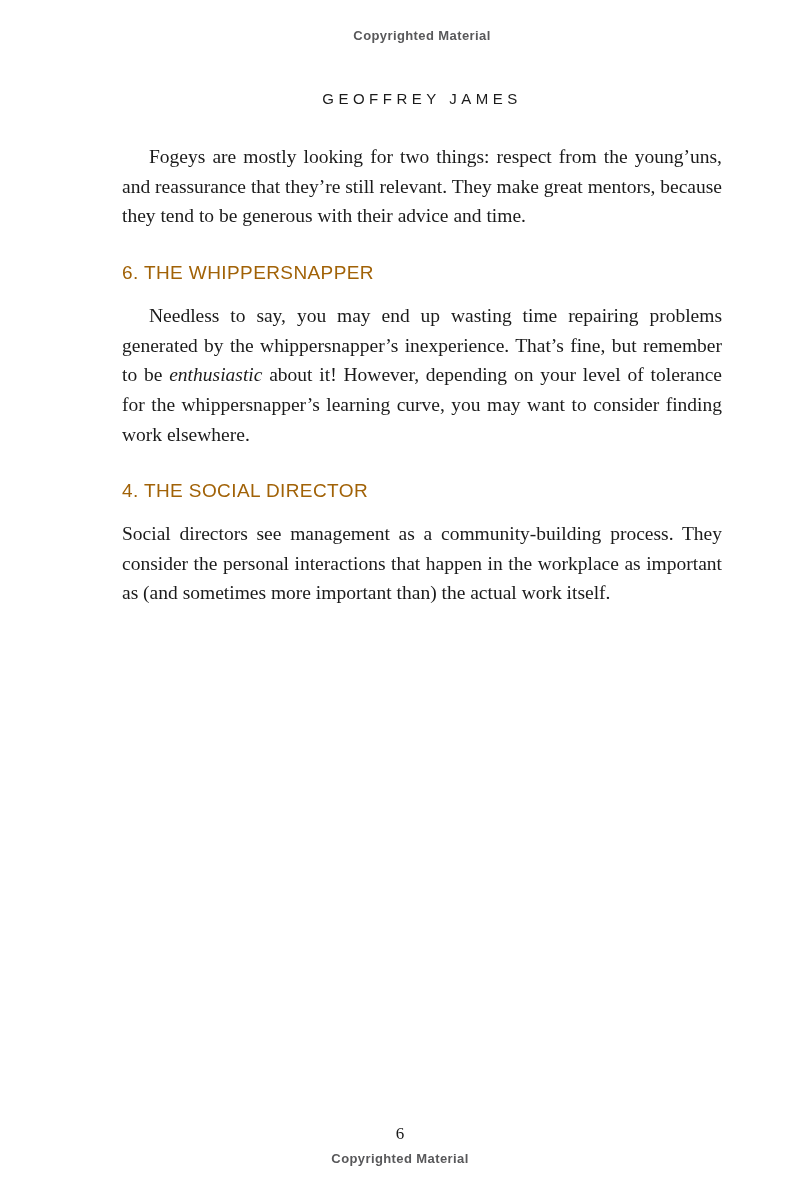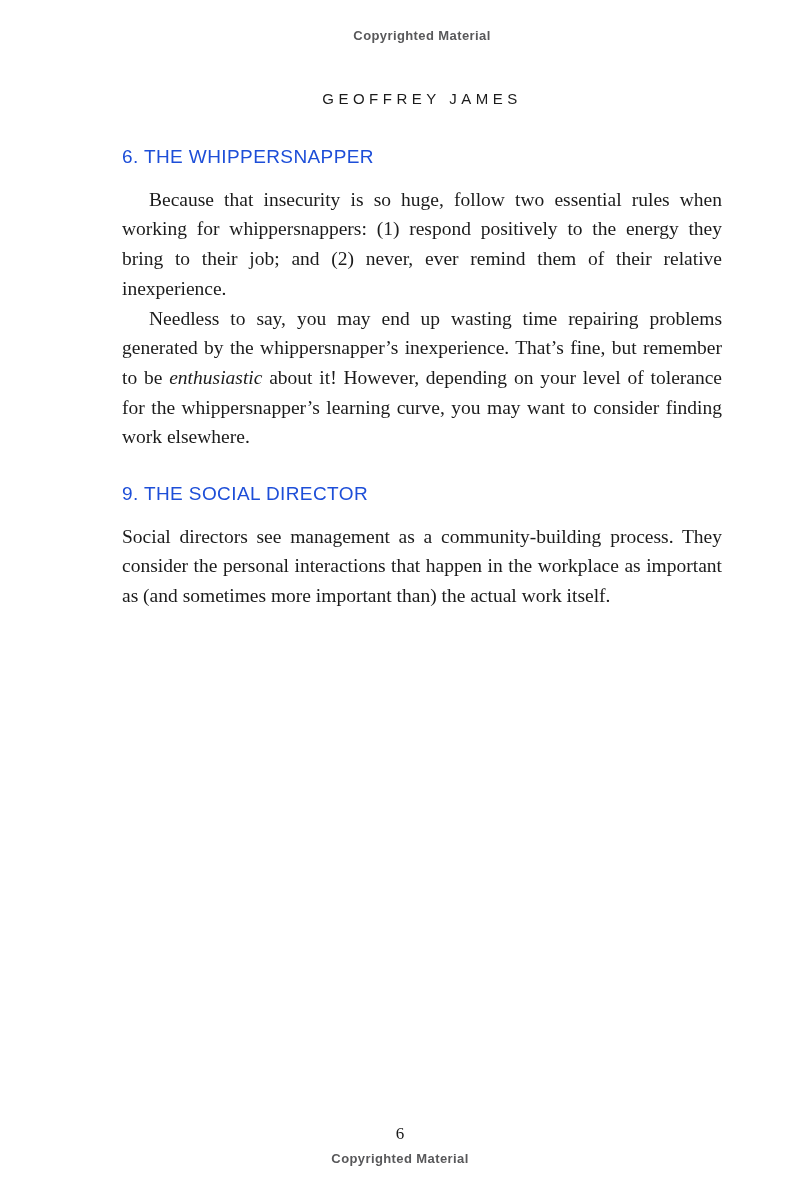--- a/index.html
+++ b/index.html
@@ -40,21 +40,21 @@
     text-align: justify;
     text-justify: inter-word;
   }
   p.para { text-indent: 27px; }
   p.para.no-indent { text-indent: 0; }
   h2.section-heading {
     font-family: "Liberation Sans", sans-serif;
     font-weight: 400;
     font-size: 19px;
     letter-spacing: 0.4px;
-    color: #1d4ed8;
+    color: #a16207;
     margin-top: 27px;
     margin-bottom: 13px;
     text-align: left;
   }
   em.inline-italic { font-style: italic; }
   .footer {
     position: absolute;
     left: 0;
     right: 0;
     bottom: 0;
@@ -74,29 +74,29 @@
 <div class="page">
 
   <div class="notice notice-top">Copyrighted Material</div>
 
   <div class="running-header">GEOFFREY JAMES</div>
 
   <div class="body-text">
 
 
 
+    <p class="para">Fogeys are mostly looking for two things: respect from the young’uns, and reassurance that they’re still relevant. They make great mentors, because they tend to be generous with their advice and time.</p>
 
     <h2 class="section-heading">6. THE WHIPPERSNAPPER</h2>
 
 
-    <p class="para">Because that insecurity is so huge, follow two essential rules when working for whippersnappers: (1) respond positively to the energy they bring to their job; and (2) never, ever remind them of their relative inexperience.</p>
 
     <p class="para"><span>Needless to say, you may end up wasting time repairing problems generated by the whippersnapper’s inexperience. That’s fine, but remember to be </span><em class="inline-italic">enthusiastic</em><span> about it! However, depending on your level of tolerance for the whippersnapper’s learning curve, you may want to consider finding work elsewhere.</span></p>
 
-    <h2 class="section-heading">9. THE SOCIAL DIRECTOR</h2>
+    <h2 class="section-heading">4. THE SOCIAL DIRECTOR</h2>
 
     <p class="para no-indent">Social directors see management as a community-building process. They consider the personal interactions that happen in the workplace as important as (and sometimes more important than) the actual work itself.</p>
 
   </div>
 
   <div class="footer">
     <div class="page-number">6</div>
     <div class="notice notice-bottom">Copyrighted Material</div>
   </div>
 

